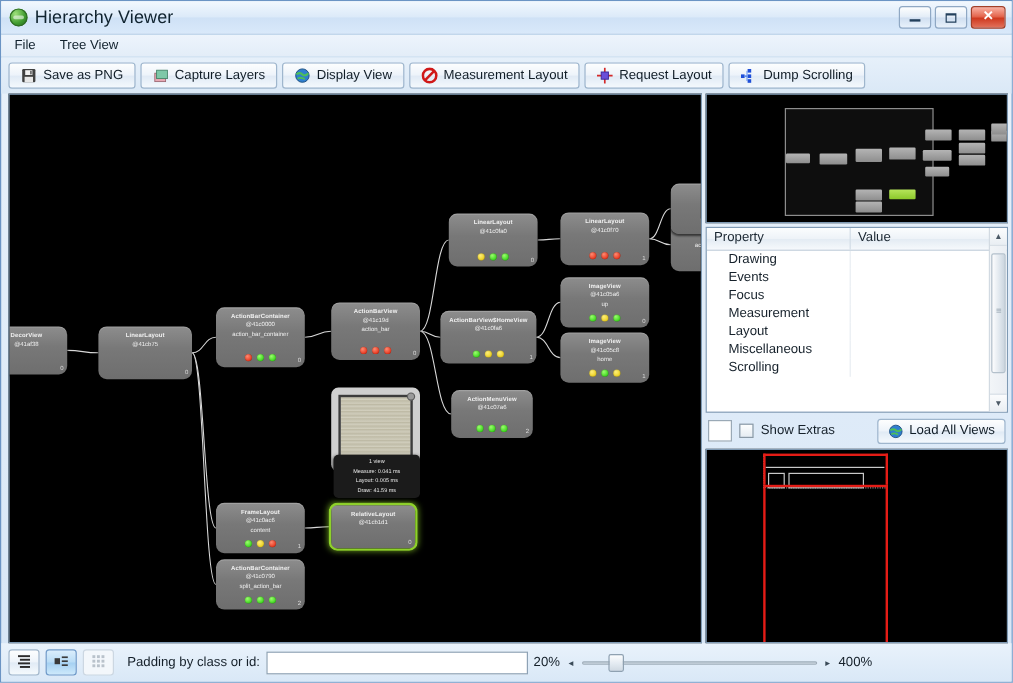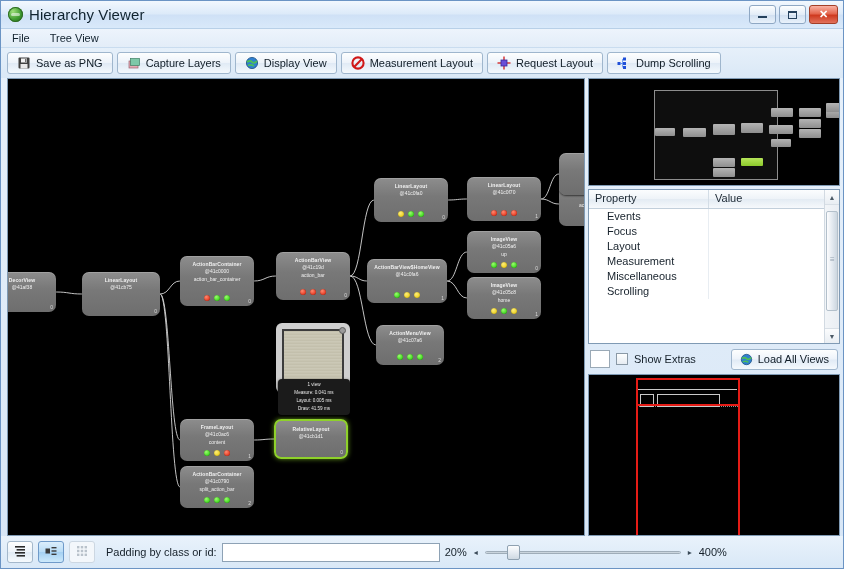--- a/index.html
+++ b/index.html
@@ -489,33 +489,37 @@
           </div>
       </div>
 
       <div class="proptable">
         <div class="pt-head">
           <div class="pt-col-a">Property</div>
           <div class="pt-col-b">Value</div>
         </div>
         <div class="pt-rows" id="pt-rows">
             <div class="pt-row">
+              <div class="c1">Drawing</div>
+              <div class="c2"></div>
+            </div>
+            <div class="pt-row">
               <div class="c1">Events</div>
               <div class="c2"></div>
             </div>
             <div class="pt-row">
               <div class="c1">Focus</div>
               <div class="c2"></div>
             </div>
             <div class="pt-row">
-              <div class="c1">Layout</div>
+              <div class="c1">Measurement</div>
               <div class="c2"></div>
             </div>
             <div class="pt-row">
-              <div class="c1">Measurement</div>
+              <div class="c1">Layout</div>
               <div class="c2"></div>
             </div>
             <div class="pt-row">
               <div class="c1">Miscellaneous</div>
               <div class="c2"></div>
             </div>
             <div class="pt-row">
               <div class="c1">Scrolling</div>
               <div class="c2"></div>
             </div>

